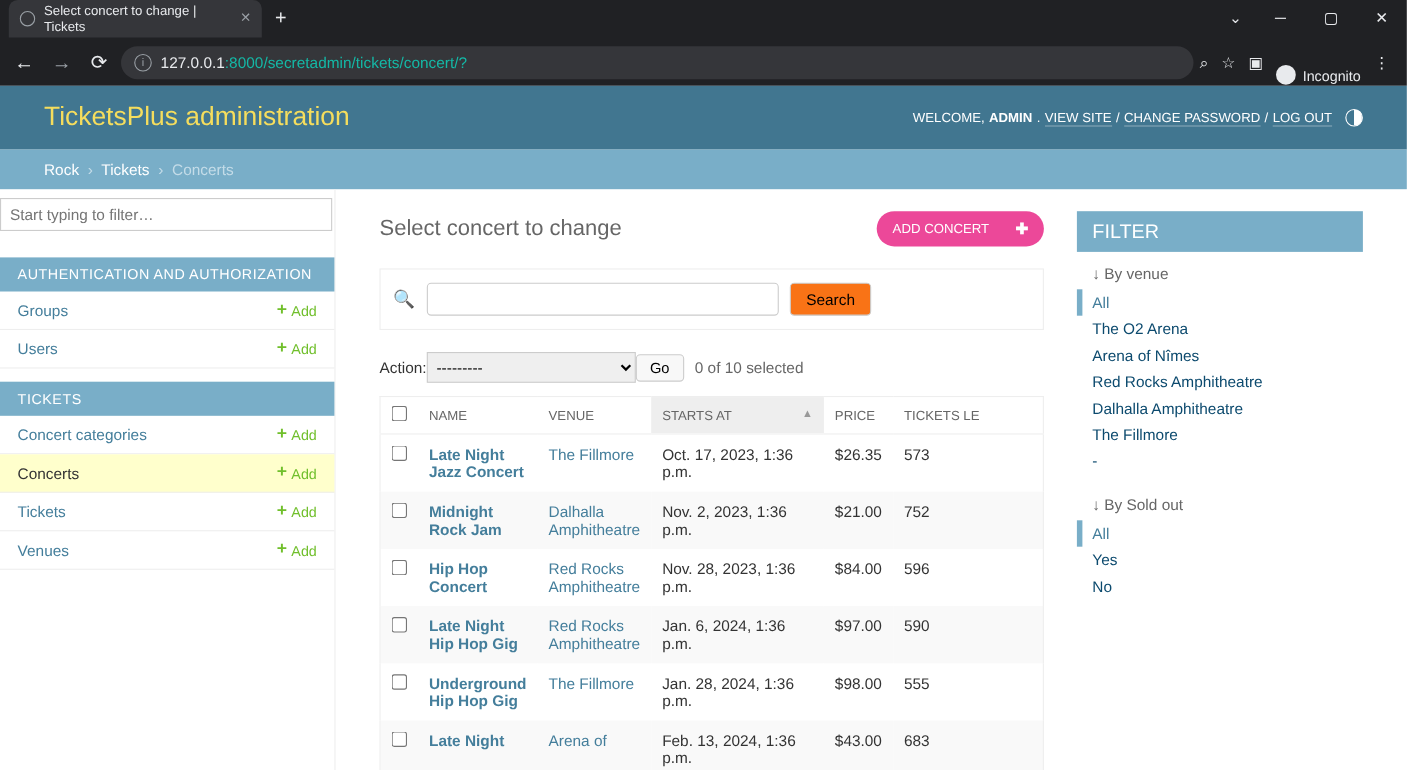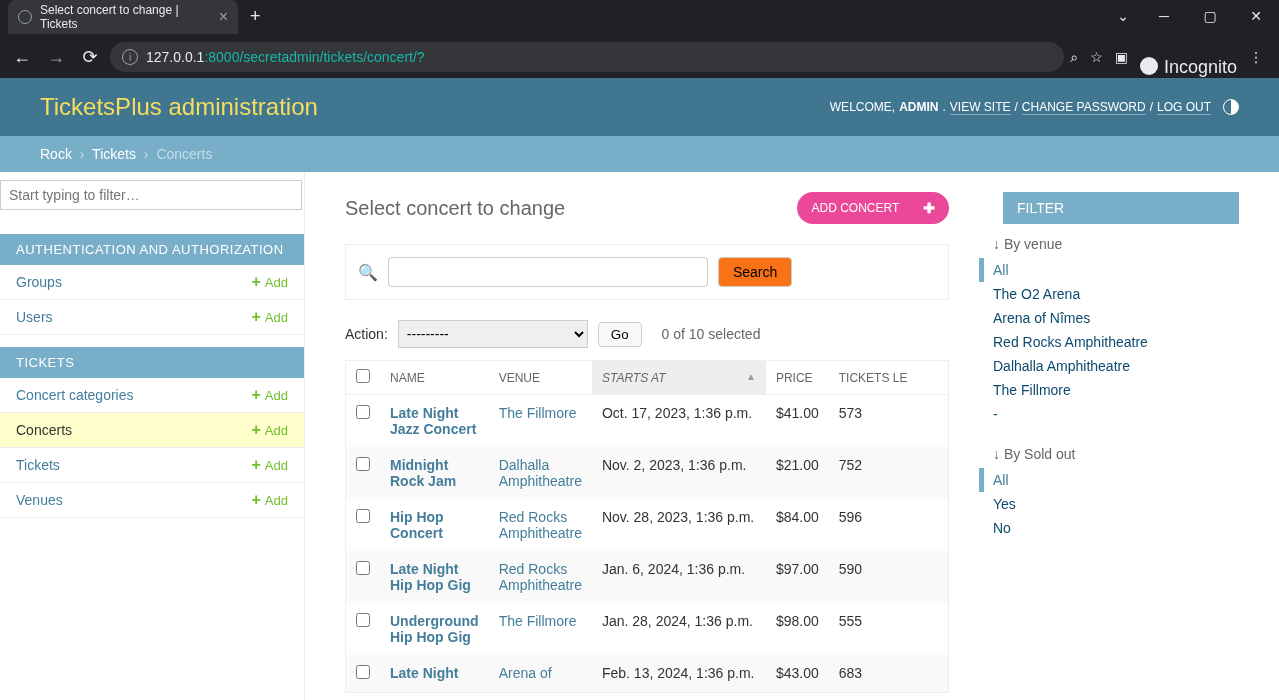--- a/index.html
+++ b/index.html
@@ -13,21 +13,21 @@
 .tab .tab-close { margin-left: auto; color: #9aa0a6; font-size: 16px; cursor: pointer; }
 .new-tab { color: #e8eaed; font-size: 18px; padding: 6px 12px; cursor: pointer; }
 .toolbar { height: 42px; display: flex; align-items: center; padding: 0 8px; gap: 6px; }
 .toolbar .navbtn { width: 28px; height: 28px; display: flex; align-items: center; justify-content: center; color: #9aa0a6; cursor: pointer; font-size: 18px; border-radius: 50%; }
 .toolbar .navbtn.active { color: #e8eaed; }
 .addr { flex: 1; background: #35363a; border-radius: 20px; height: 30px; display: flex; align-items: center; padding: 0 12px; color: #e8eaed; font-size: 14px; gap: 8px; }
 .addr .info-icon { width: 16px; height: 16px; border: 1.5px solid #9aa0a6; border-radius: 50%; display: flex; align-items: center; justify-content: center; font-size: 10px; color: #9aa0a6; }
 .addr .url-host { color: #e8eaed; }
 .addr .url-path { color: #14b8a6; }
 .toolbar .right-icons { display: flex; align-items: center; gap: 12px; color: #e8eaed; padding-right: 8px; }
-.incognito { display: flex; align-items: flex-start; gap: 6px; font-size: 18px; margin-top: 21px; }
+.incognito { display: flex; align-items: flex-end; gap: 6px; font-size: 13px; margin-top: 21px; }
 .incognito .ico { width: 18px; height: 18px; background: #e8eaed; border-radius: 50%; }
 .window-controls { position: absolute; top: 0; right: 0; display: flex; }
 .window-controls div { width: 46px; height: 32px; color: #e8eaed; display: flex; align-items: center; justify-content: center; font-size: 14px; cursor: pointer; }
 .chev-down-top { position: absolute; top: 8px; right: 150px; color: #e8eaed; }
 
 
 .header { background: #417690; color: #fff; padding: 15px 40px; display: flex; align-items: center; justify-content: space-between; }
 .branding { color: #f5dd5d; font-size: 24px; font-weight: 300; }
 .usertools { font-size: 12px; color: #fff; display: flex; align-items: center; gap: 4px; }
 .usertools a { color: #fff; text-decoration: none; border-bottom: 1px solid rgba(255,255,255,0.4); }
@@ -56,47 +56,47 @@
 .content-header { display: flex; justify-content: space-between; align-items: center; margin-bottom: 20px; }
 .content-header h1 { font-size: 20px; font-weight: 300; color: #666; }
 .addlink { background: #ec4899; color: #fff; padding: 8px 14px; border-radius: 20px; text-decoration: none; font-size: 12px; display: flex; align-items: center; gap: 24px; text-transform: uppercase; }
 .addlink .plus { font-weight: bold; font-size: 14px; }
 
 .search-box { border: 1px solid #eee; padding: 12px; display: flex; align-items: center; gap: 10px; margin-bottom: 20px; }
 .search-box .mag { color: #999; font-size: 16px; }
 .search-box input { flex: 1; max-width: 320px; border: 1px solid #ccc; padding: 6px 8px; font-size: 14px; border-radius: 4px; }
 .search-box button { border: 1px solid #ccc; background: #f97316; padding: 6px 14px; border-radius: 4px; cursor: pointer; font-size: 14px; }
 
-.actions { display: flex; align-items: center; gap: 10px; margin-bottom: 12px; font-size: 14px; }
+.actions { display: flex; align-items: center; margin-bottom: 12px; font-size: 14px; }
 .actions select { border: 1px solid #ccc; padding: 4px; font-size: 14px; width: 190px; }
 .actions button { border: 1px solid #ccc; background: #f8f8f8; padding: 4px 12px; border-radius: 4px; cursor: pointer; }
 .actions .counter { color: #666; margin-left: 10px; }
 
 table.results { width: 100%; border-collapse: collapse; border: 1px solid #eee; }
 table.results th { text-align: left; padding: 8px 10px; font-size: 12px; color: #666; font-weight: 400; border-bottom: 1px solid #eee; background: #fff; text-transform: uppercase; }
 table.results th.sorted { background: #eee; position: relative; }
 table.results th.sorted .sortarrow { position: absolute; right: 10px; color: #999; font-size: 10px; }
 table.results td { padding: 10px; font-size: 14px; vertical-align: top; border-bottom: 0; }
 table.results tbody tr:nth-child(even) { background: #f9f9f9; }
 table.results td a { color: #447e9b; text-decoration: none; font-weight: 600; }
 table.results td.venue a { font-weight: 400; }
 table.results input[type=checkbox] { width: 14px; height: 14px; }
 
 .filters { width: 260px; }
-.filters h2 { background: #79aec8; color: #fff; font-size: 14px; font-weight: 400; padding: 8px 14px; text-transform: uppercase; margin-left: 24px; }
+.filters h2 { background: #79aec8; color: #fff; font-size: 18px; font-weight: 400; padding: 8px 14px; text-transform: uppercase; }
 .filters h3 { font-size: 14px; font-weight: 400; color: #666; padding: 12px 14px 6px 14px; }
 .filters h3::before { content: "↓ "; }
 .filters ul { list-style: none; padding: 0 0 8px 0; }
 .filters li { padding: 4px 14px; font-size: 14px; color: #0c4a6e; cursor: pointer; }
 .filters li.selected { color: #447e9b; border-left: 5px solid #79aec8; padding-left: 9px; }
 
 .col-check { width: 30px; }
 .col-name { width: 100px; }
 .col-venue { width: 100px; }
-.col-starts { width: 174px; font-style: italic; }
+.col-starts { width: 157px; }
 .col-price { width: 60px; }
 </style>
 </head>
 <body>
 
 <div class="browser-chrome">
   <div class="window-controls">
     <div>─</div>
     <div>▢</div>
     <div>✕</div>
@@ -232,21 +232,21 @@
             <th class="col-price">PRICE</th>
             <th>TICKETS LE</th>
           </tr>
         </thead>
         <tbody id="rows-container">
             <tr>
               <td><input type="checkbox" style=""></td>
               <td><a href="#">Late Night Jazz Concert</a></td>
               <td class="venue"><a href="#">The Fillmore</a></td>
               <td>Oct. 17, 2023, 1:36 p.m.</td>
-              <td>$41.00</td>
+              <td>$26.35</td>
               <td>573</td>
             </tr>
             <tr>
               <td><input type="checkbox" style=""></td>
               <td><a href="#">Midnight Rock Jam</a></td>
               <td class="venue"><a href="#">Dalhalla Amphitheatre</a></td>
               <td>Nov. 2, 2023, 1:36 p.m.</td>
               <td>$21.00</td>
               <td>752</td>
             </tr>

